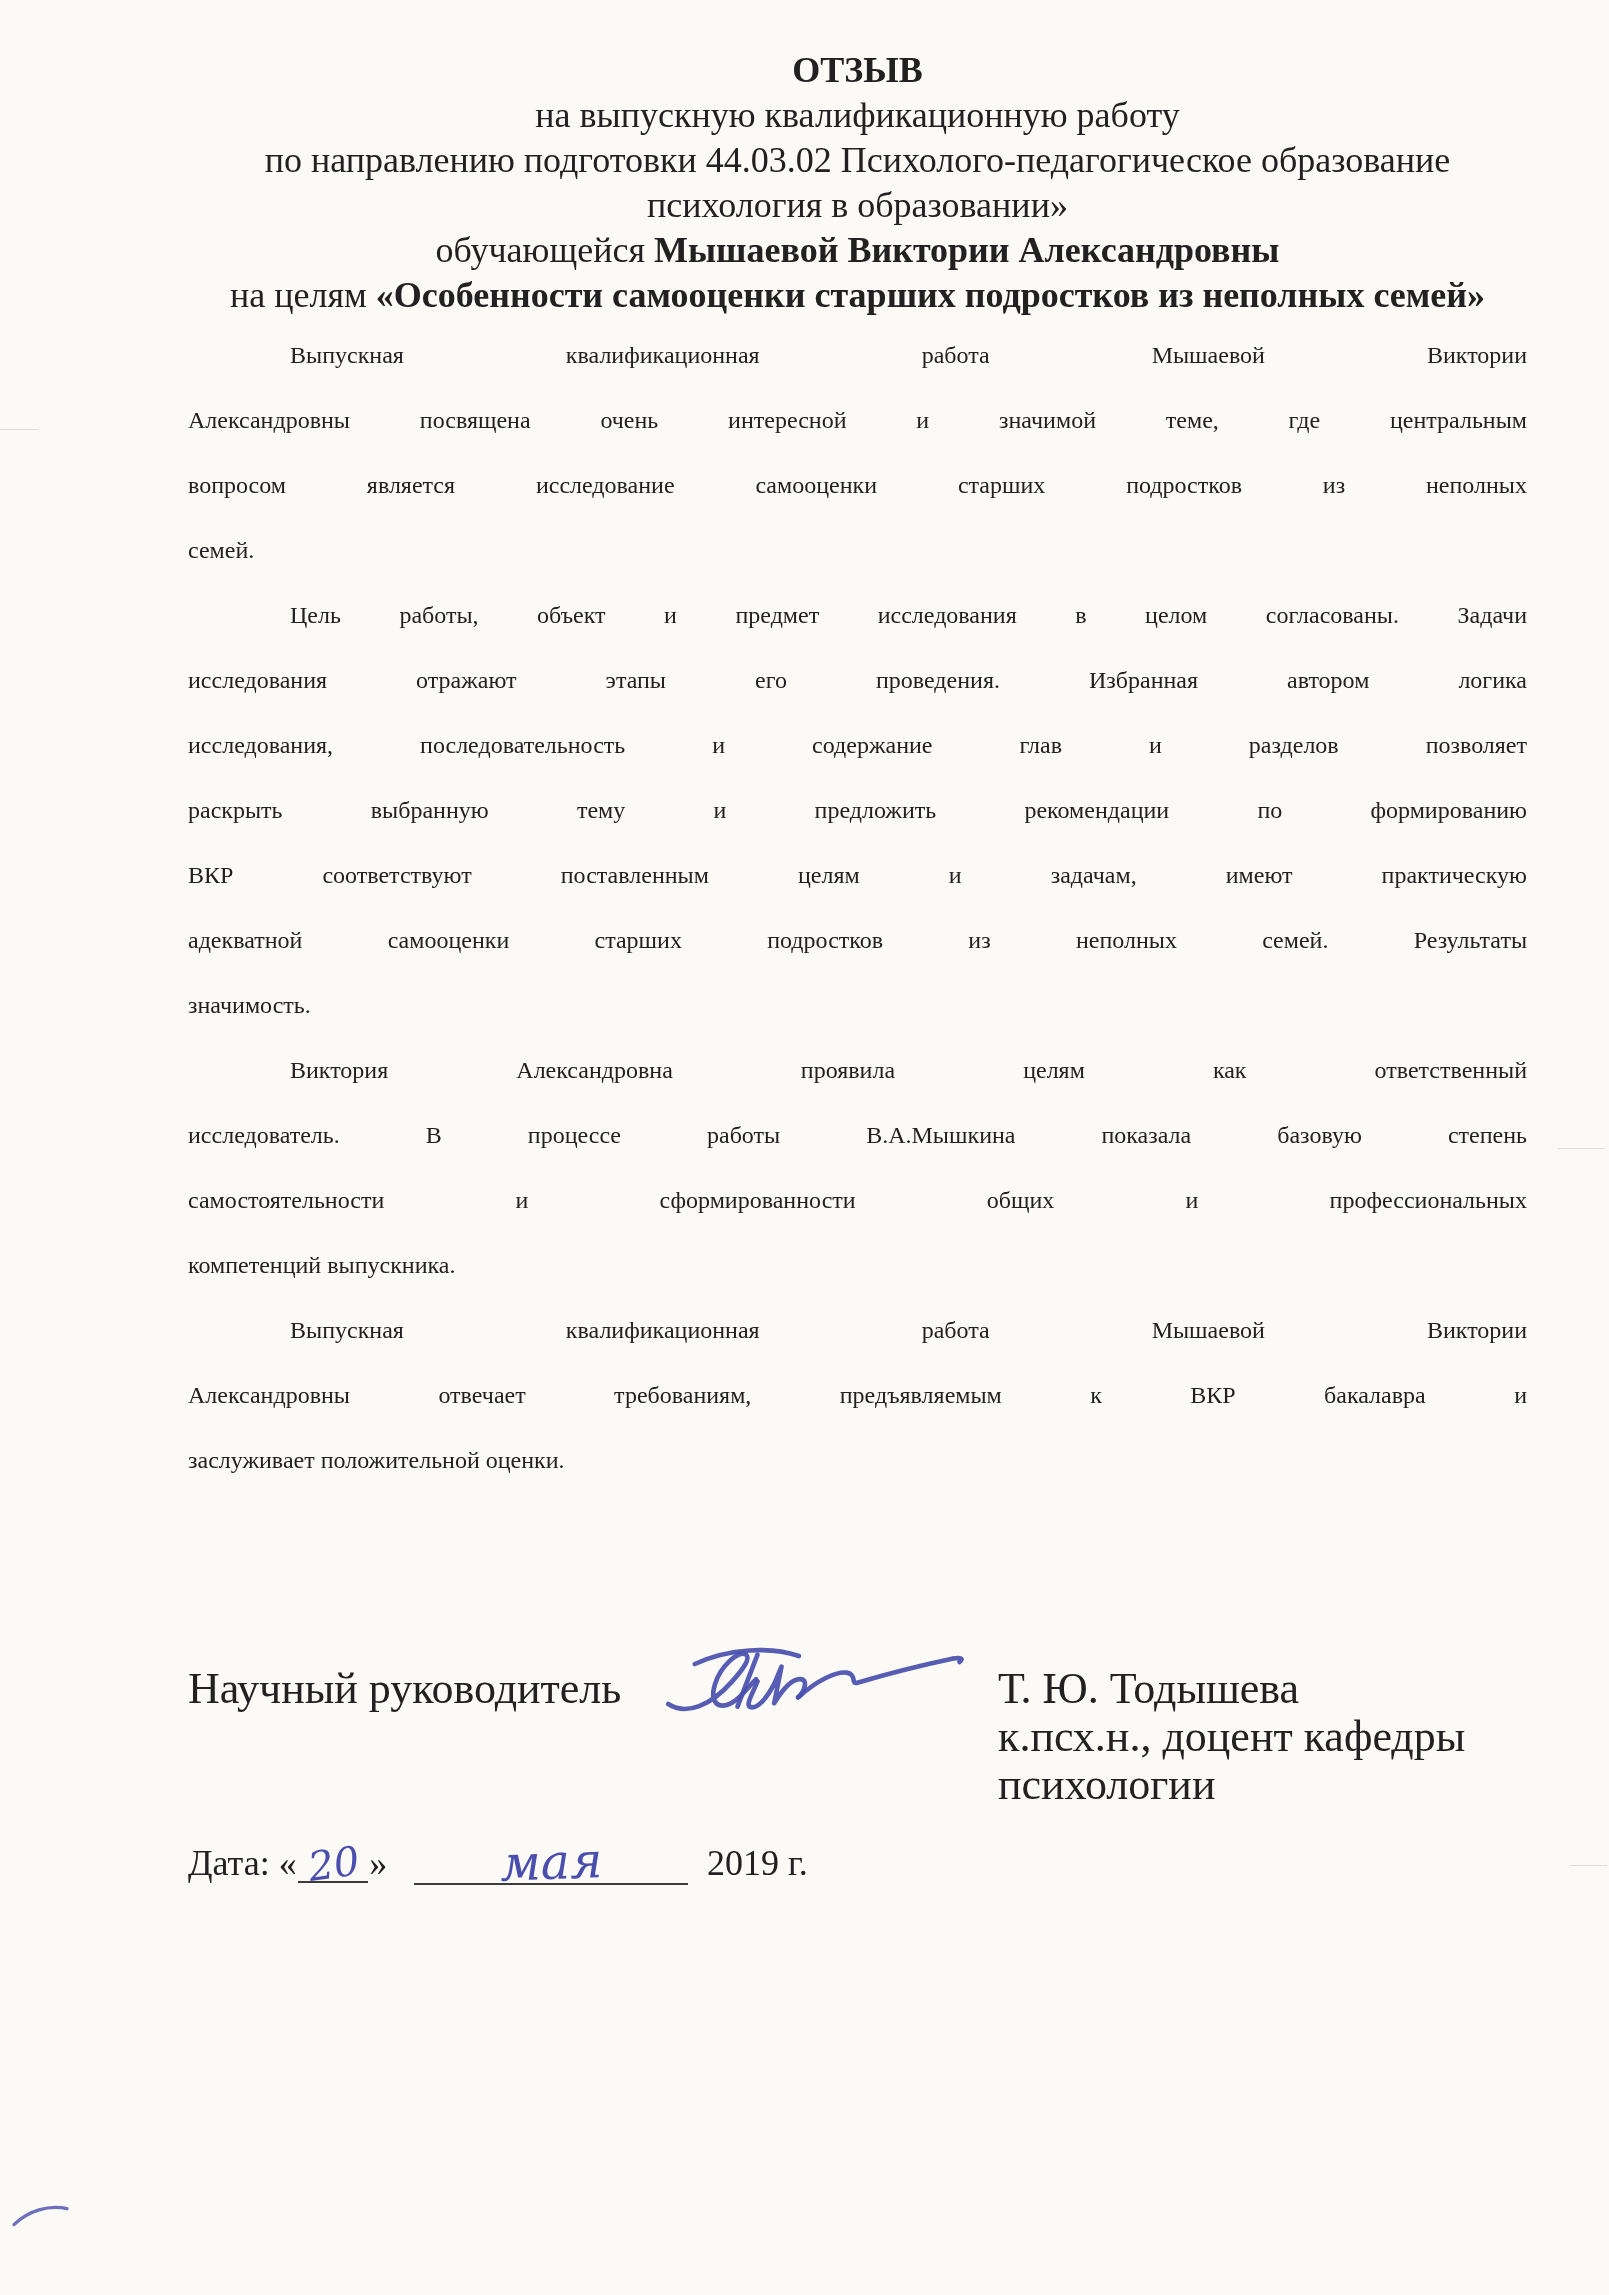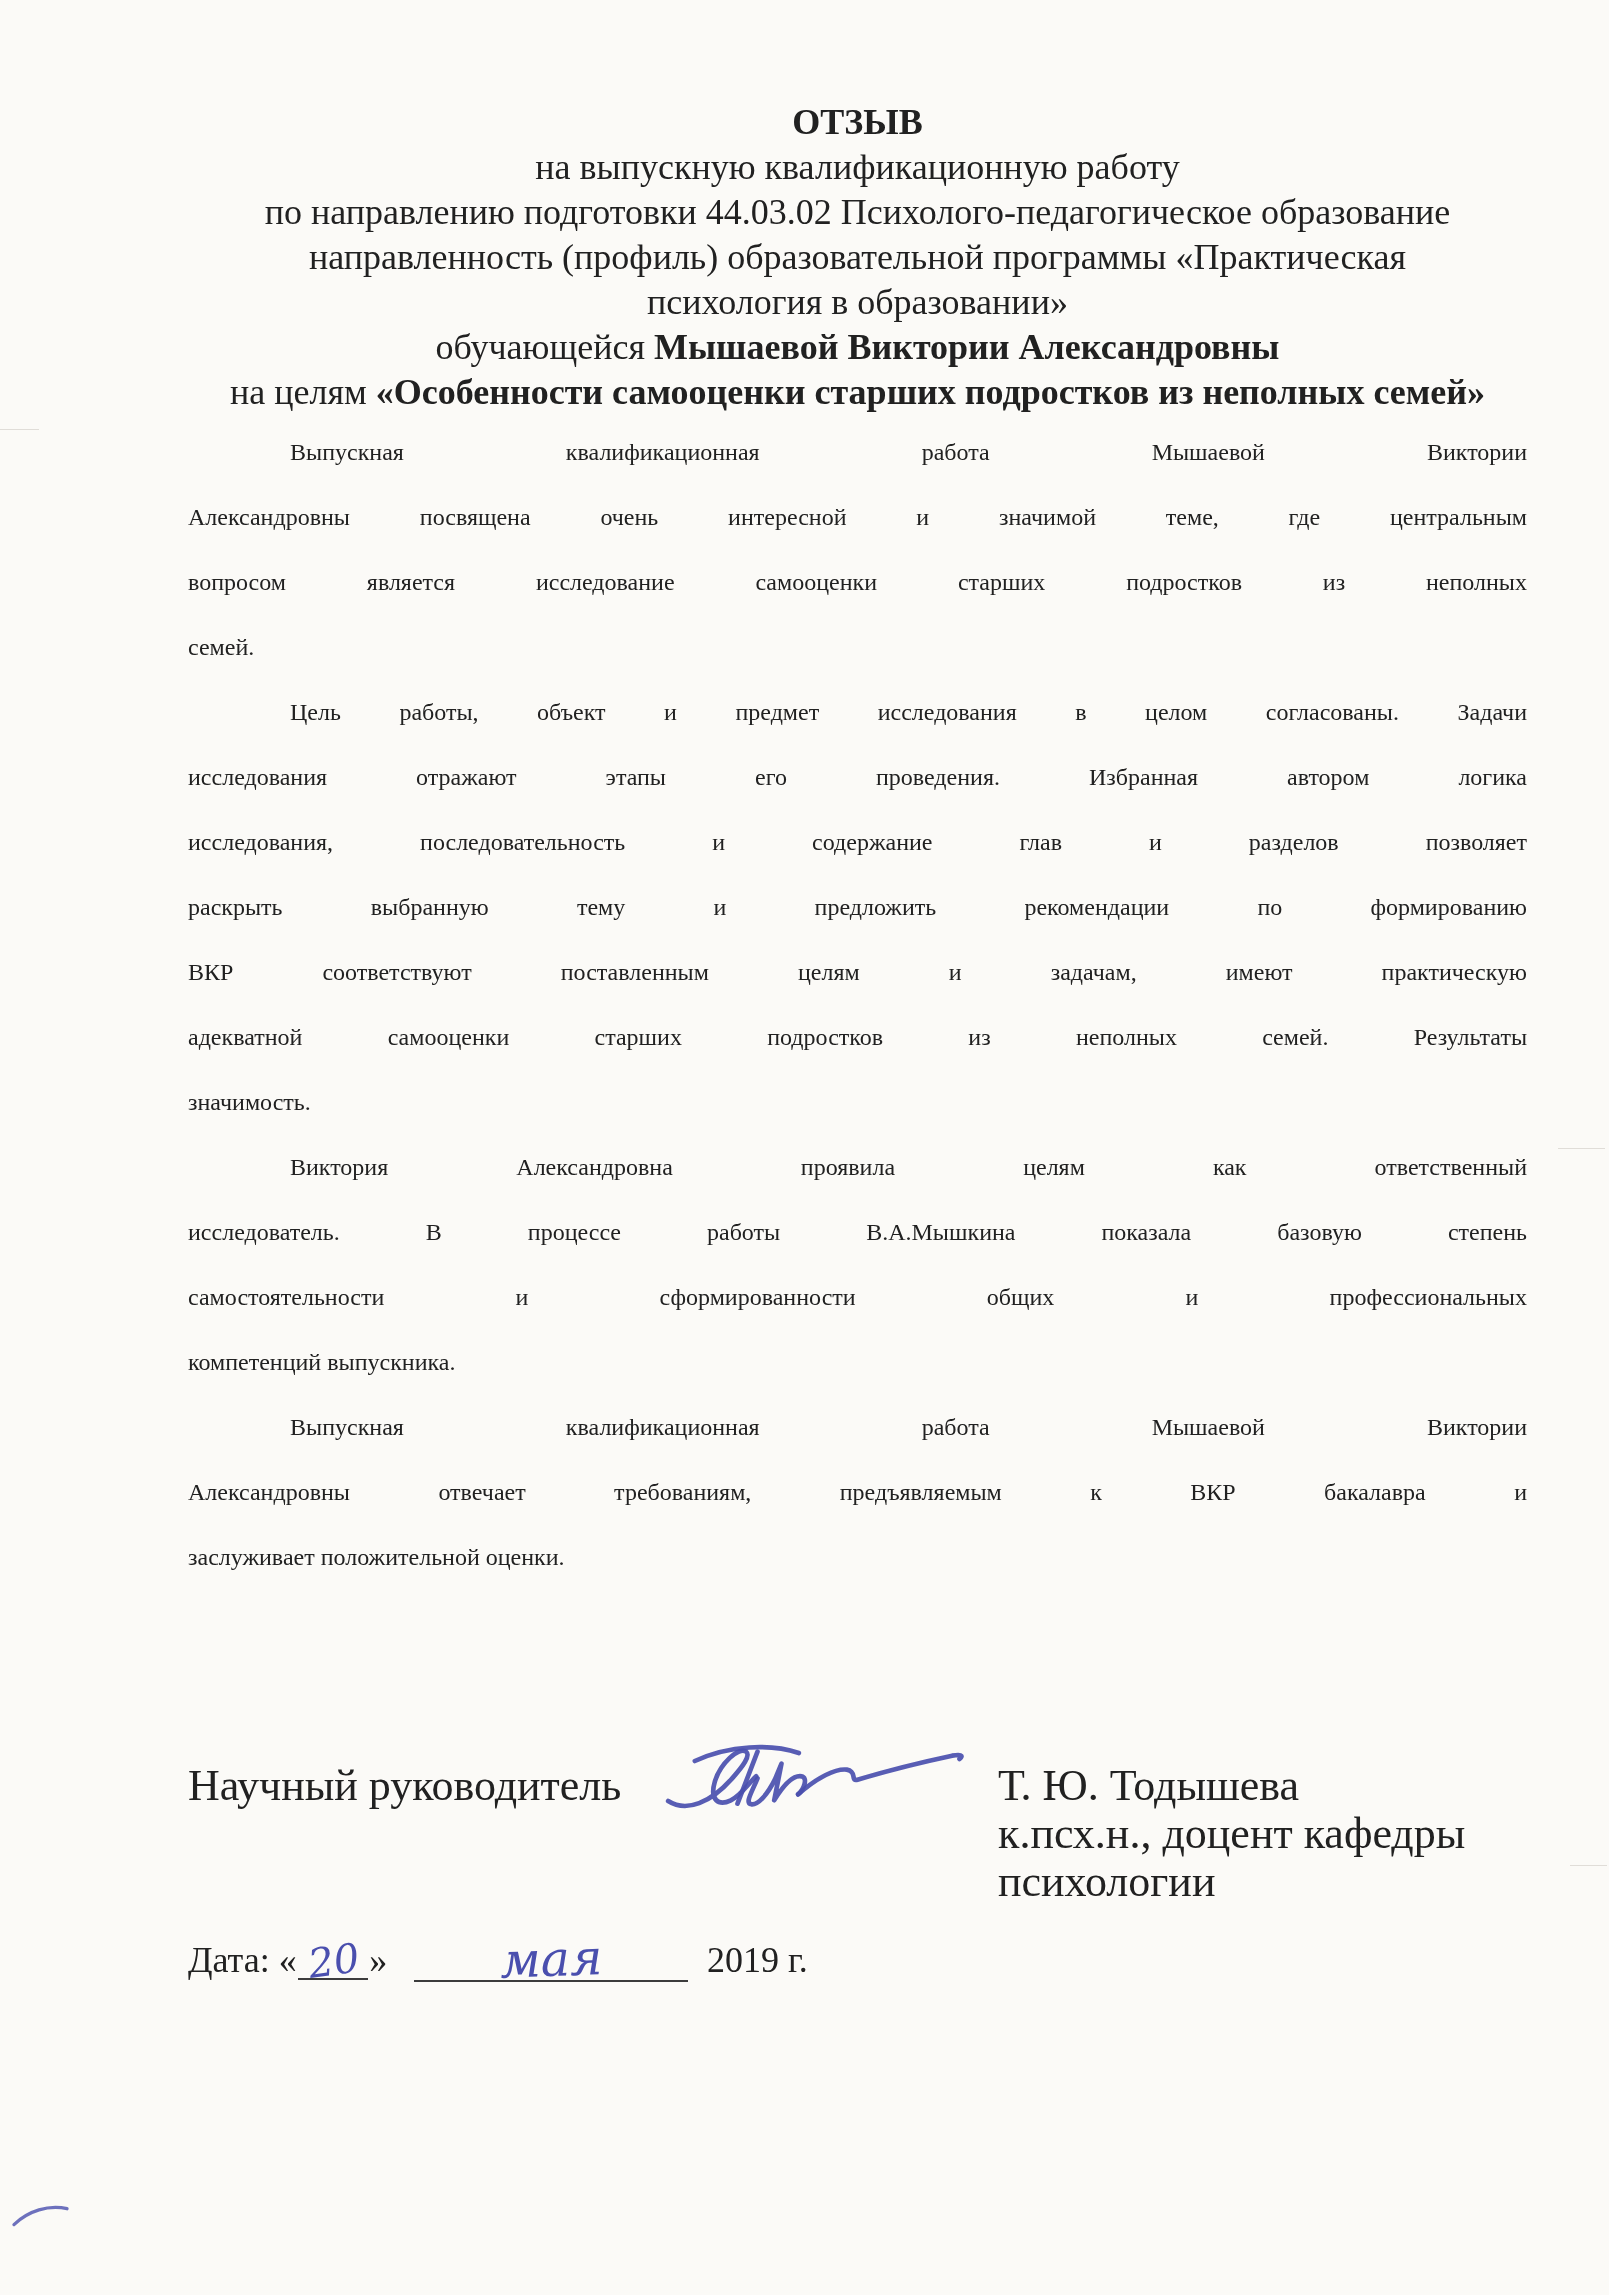--- a/index.html
+++ b/index.html
@@ -11,21 +11,21 @@
   html,body{margin:0;padding:0;background:#e8e6e2;}
   .page{
     position:relative;
     width:1609px;height:2295px;
     background:var(--paper);
     font-family:"Liberation Serif","DejaVu Serif",serif;
     color:var(--text);
     overflow:hidden;
   }
   .content{position:absolute;left:188px;top:0;width:1339px;}
-  .doc-header{padding-top:100px;text-align:center;}
+  .doc-header{padding-top:48px;text-align:center;}
   .header-line{font-size:36px;line-height:45px;white-space:nowrap;}
   .header-line .bold{font-weight:bold;}
   .doc-body{margin-top:5.3px;}
   .para .line{
     font-size:24px;line-height:65px;
     text-align:justify;text-align-last:justify;
     white-space:normal;
   }
   .para .line.first{text-indent:102px;}
   .para .line.last{text-align-last:left;}
@@ -67,21 +67,20 @@
 </head>
 <body>
 
 <div class="page">
   <div class="content">
 
     <div class="doc-header">
         <div class="header-line"><span class="bold">ОТЗЫВ</span></div>
         <div class="header-line"><span>на выпускную квалификационную работу</span></div>
         <div class="header-line"><span>по направлению подготовки 44.03.02 Психолого-педагогическое образование</span></div>
-        <div class="header-line"><span>направленность (профиль) образовательной программы «Практическая</span></div>
         <div class="header-line"><span>психология в образовании»</span></div>
         <div class="header-line"><span>обучающейся </span><span class="bold">Мышаевой Виктории Александровны</span></div>
         <div class="header-line"><span>на целям </span><span class="bold">«Особенности самооценки старших подростков из неполных семей»</span></div>
       </div>
 
     <div class="doc-body">
         <div class="para">
           <div class="line first">Выпускная квалификационная работа Мышаевой Виктории</div>
           <div class="line">Александровны посвящена очень интересной и значимой теме, где центральным</div>
           <div class="line">вопросом является исследование самооценки старших подростков из неполных</div>

